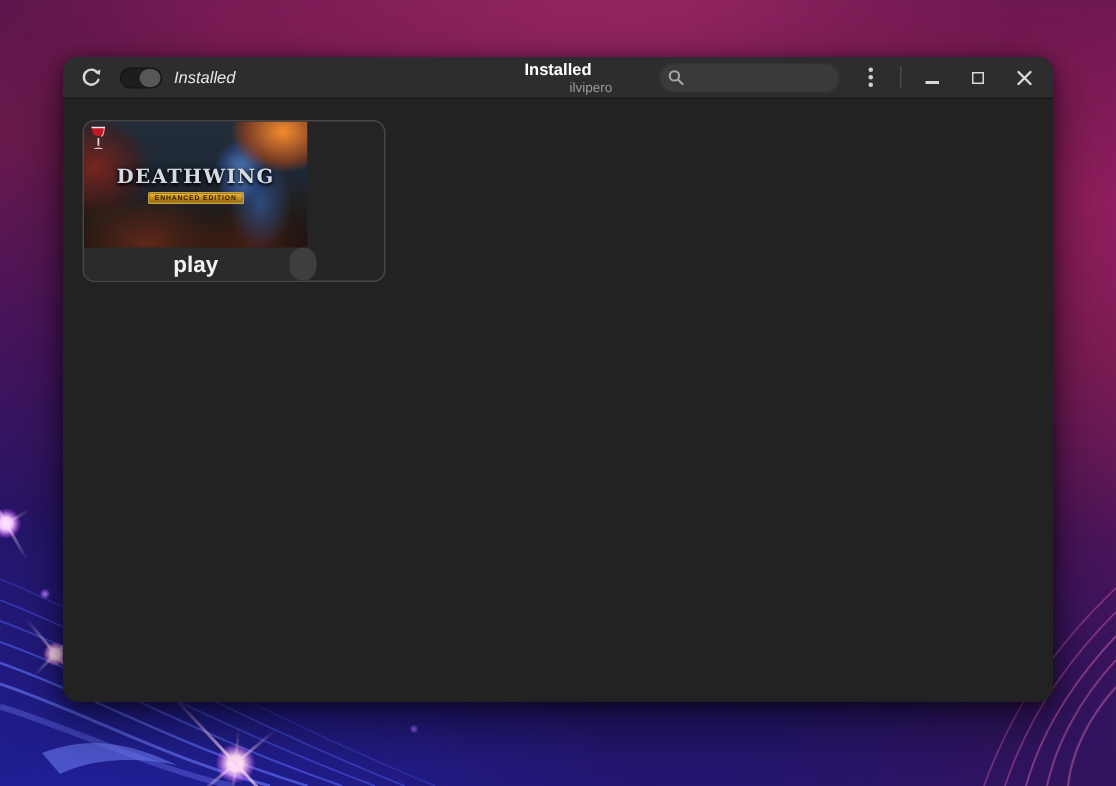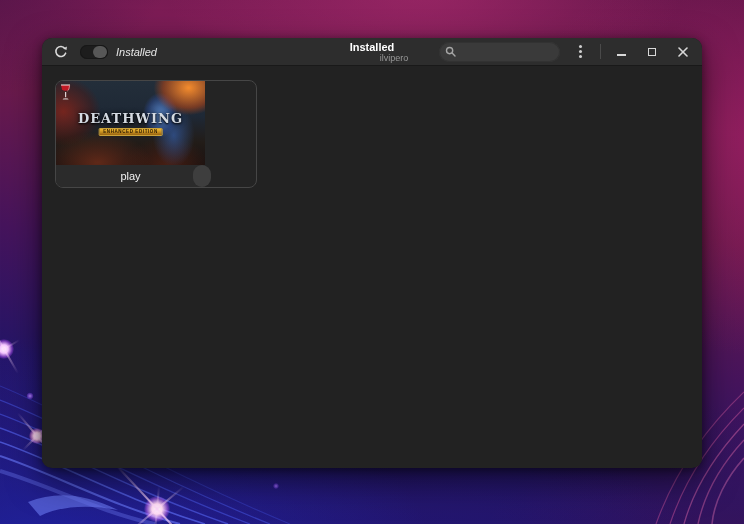--- a/index.html
+++ b/index.html
@@ -90,21 +90,21 @@
     letter-spacing:1px; text-shadow:0 1px 2px #000, 0 0 5px rgba(0,0,0,0.9); }
   .cover-edition { position:absolute; top:47px; left:50%; transform:translateX(-50%);
     background:linear-gradient(180deg,#f2ba32,#9a6410); border:1px solid #caa23a;
     border-radius:1px; color:#2e1c00; font-size:4.5px; font-weight:bold;
     letter-spacing:0.6px; line-height:6px; padding:0 4px; white-space:nowrap; }
   .wine-badge { position:absolute; left:3px; top:3px; width:13px; height:17px; }
 
   .play-bar { position:absolute; left:0; bottom:0; width:149px; height:22px;
     background:#2b2b2b; border-radius:0 0 0 7px; display:flex; align-items:center;
     justify-content:center; cursor:pointer; }
-  .play-bar span { color:#f2f2f2; font-size:11px; font-weight:normal; }
+  .play-bar span { color:#f2f2f2; font-size:15px; font-weight:bold; }
   .play-cap { position:absolute; right:-6px; top:0; width:18px; height:22px;
     border-radius:9px; background:#3e3e3e; }
 </style>
 </head>
 <body>
 
 <div class="wallpaper"></div>
 
 <svg class="waves waves-left" width="290" height="150" viewBox="0 0 290 150">
   <path d="M0,12 C70,40 150,92 290,150" stroke="#3b46cf" stroke-width="1.1" fill="none" opacity="0.45"></path>

